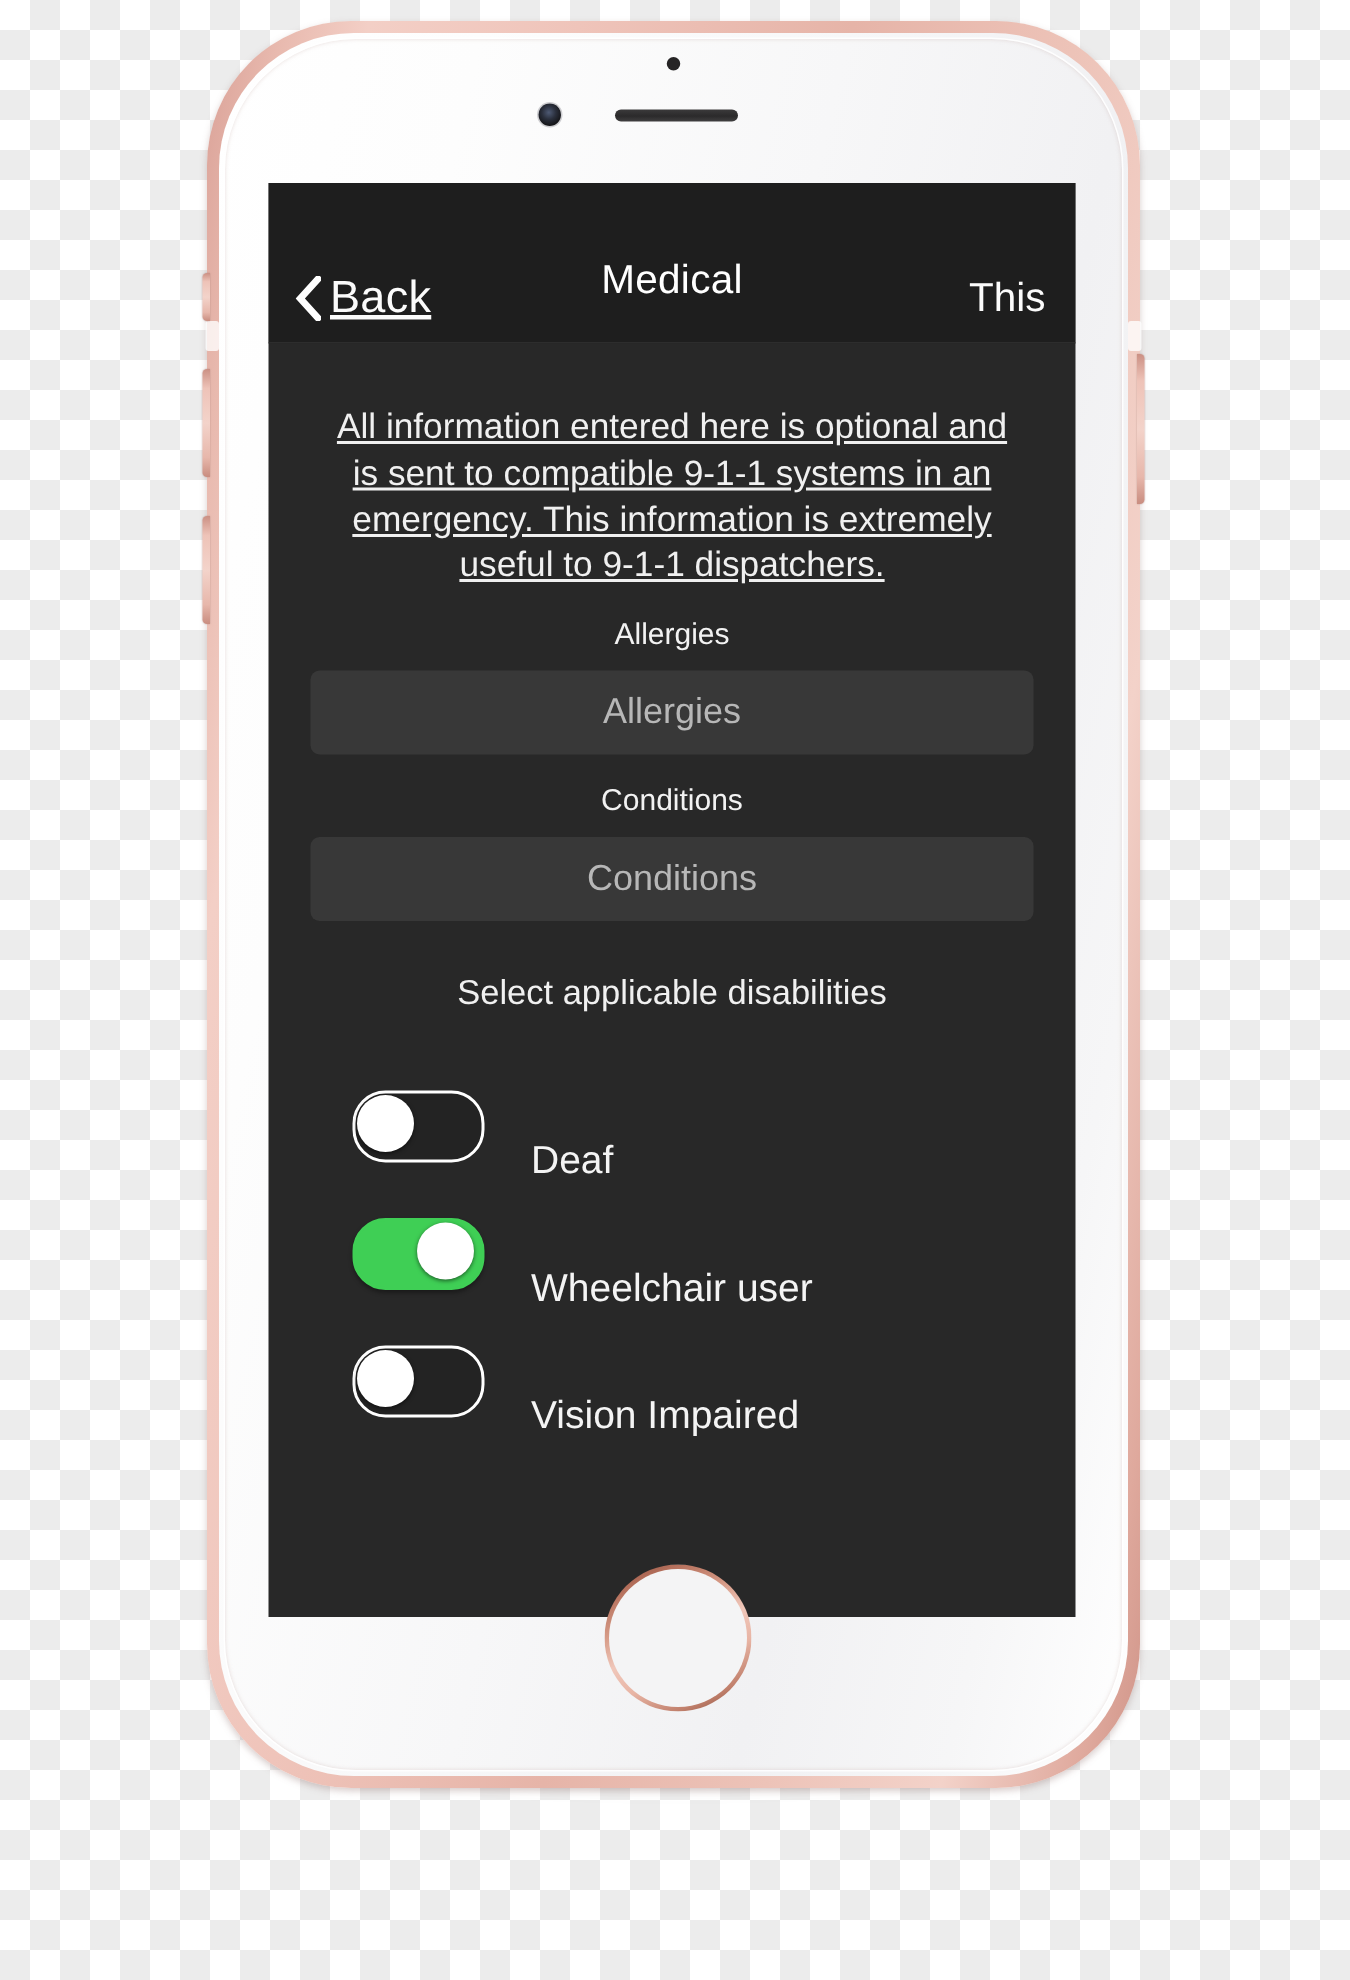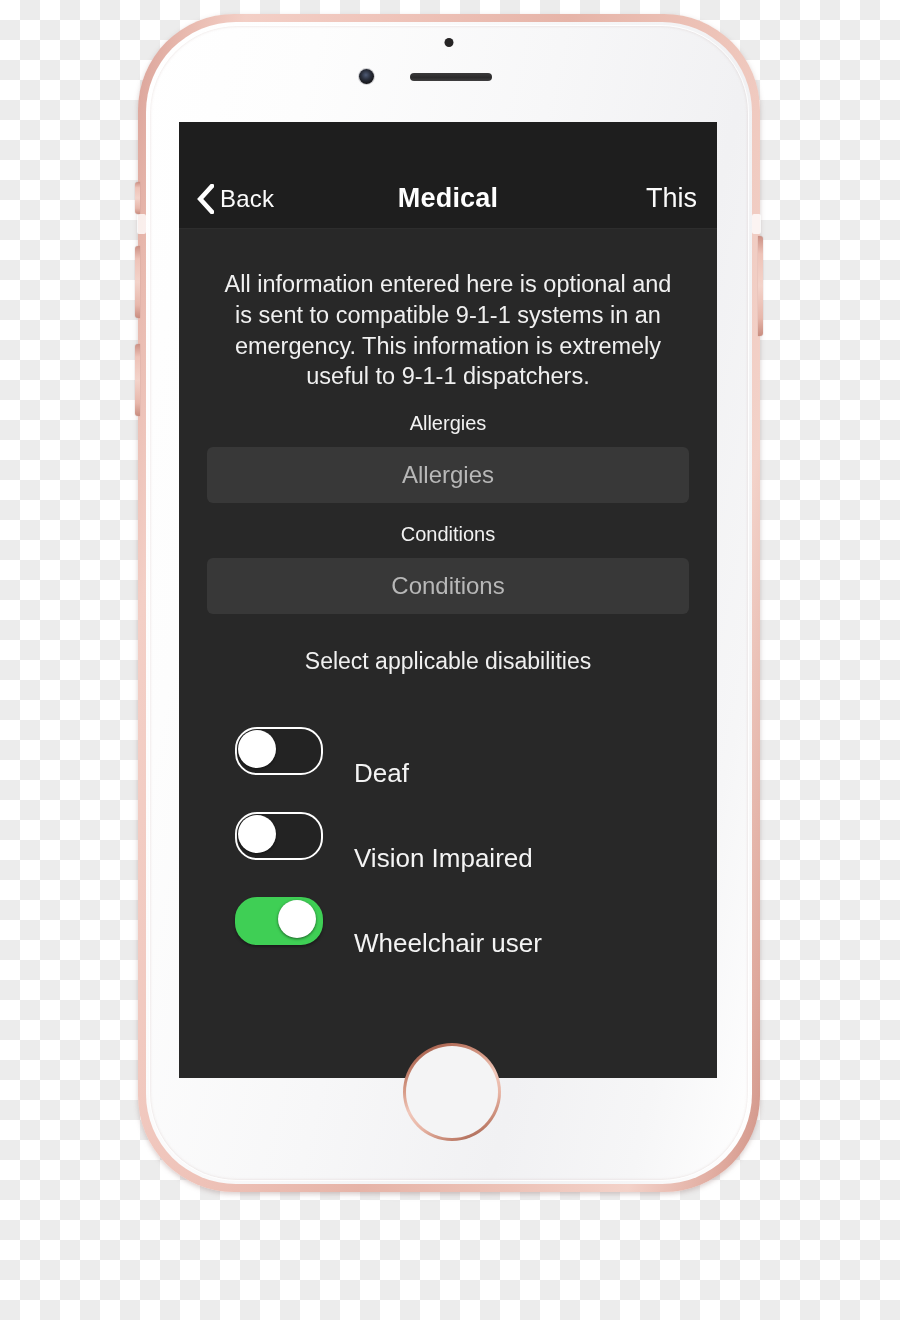--- a/index.html
+++ b/index.html
@@ -198,33 +198,34 @@
     cursor: pointer;
   }
   .chevron-left {
     display: block;
     width: 17px;
     height: 30px;
     flex: none;
   }
   .nav-back-label {
     color: #fbfbfb;
-    font-size: 24px;
+    font-size: 30px;
     line-height: 1;
     letter-spacing: 0.2px;
+    text-decoration: underline;
   }
   .nav-title {
     position: absolute;
     left: 0;
     right: 0;
-    bottom: 14px;
+    bottom: 26px;
     text-align: center;
     color: #ffffff;
     font-size: 27px;
-    font-weight: bold;
+    font-weight: normal;
     letter-spacing: 0.2px;
   }
   .nav-save {
     position: absolute;
     right: 14px;
     bottom: 14px;
     color: #fbfbfb;
     font-size: 27px;
     line-height: 1;
     padding: 2px 6px;
@@ -235,20 +236,21 @@
   .screen-body {
     padding: 0 28px;
   }
   .intro-text {
     margin: 40px 0 0 0;
     text-align: center;
     color: #f0f0f0;
     font-size: 23.5px;
     line-height: 1.31;
     padding: 0 6px;
+    text-decoration: underline;
   }
 
   .field-group { margin-top: 20px; }
   .field-label {
     text-align: center;
     color: #f2f2f2;
     font-size: 20px;
     margin-bottom: 12px;
   }
   .field-input {
@@ -379,33 +381,33 @@
         <div class="toggle-list">
 
           <div class="toggle-row">
             <div class="toggle off">
               <div class="toggle-knob"></div>
             </div>
             <span class="toggle-label">Deaf</span>
           </div>
 
           <div class="toggle-row">
+            <div class="toggle on">
+              <div class="toggle-knob"></div>
+            </div>
+            <span class="toggle-label">Wheelchair user</span>
+          </div>
+
+          <div class="toggle-row">
             <div class="toggle off">
               <div class="toggle-knob"></div>
             </div>
             <span class="toggle-label">Vision Impaired</span>
           </div>
 
-          <div class="toggle-row">
-            <div class="toggle on">
-              <div class="toggle-knob"></div>
-            </div>
-            <span class="toggle-label">Wheelchair user</span>
-          </div>
-
         </div>
       </div>
     </div>
 
     <div class="home-button"></div>
 
   </div>
 </div>
 
 </body></html>

